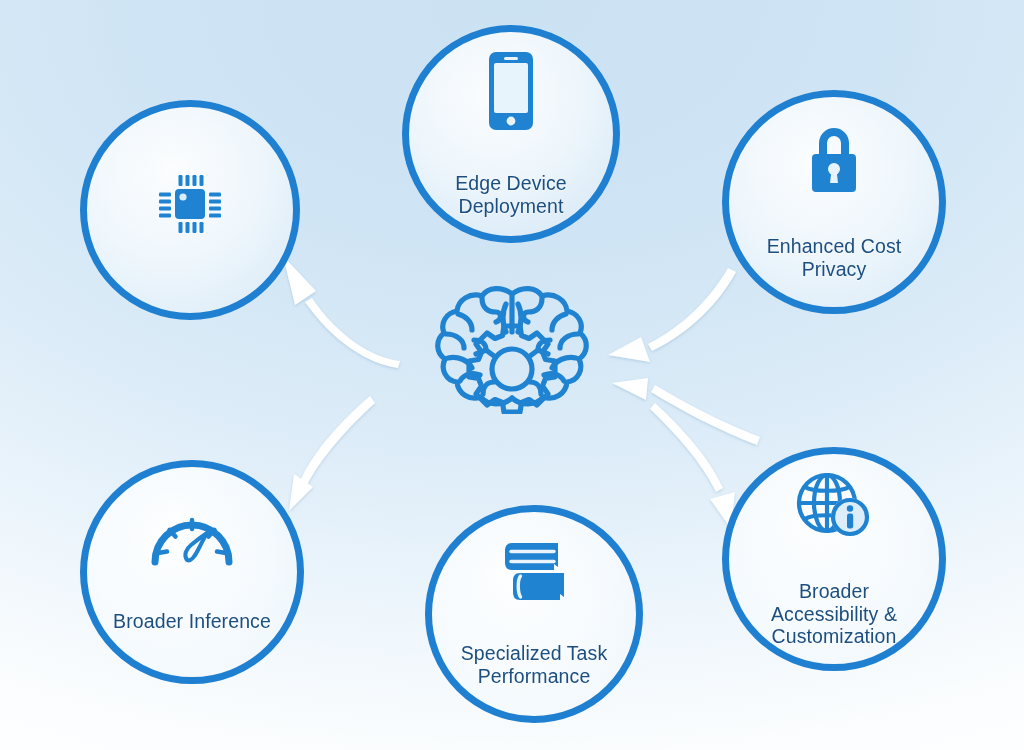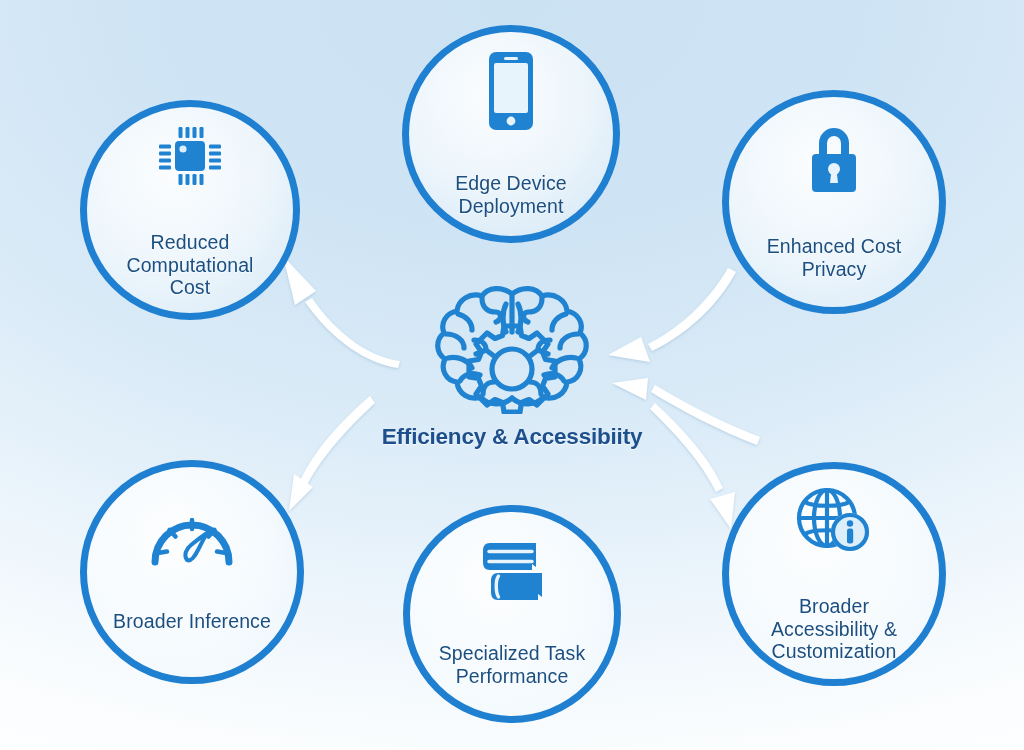--- a/index.html
+++ b/index.html
@@ -61,22 +61,22 @@
     letter-spacing: 0.1px;
     white-space: pre-line;
     text-shadow: 0 1px 1px rgba(255,255,255,0.75);
   }
 
   
   #node-reduced-cost      { left: 80px;  top: 100px; width: 220px; height: 220px; }
   #node-edge-device       { left: 402px; top: 25px;  width: 218px; height: 218px; }
   #node-data-privacy      { left: 722px; top: 90px;  width: 224px; height: 224px; }
   #node-faster-inference  { left: 80px;  top: 460px; width: 224px; height: 224px; }
-  #node-task-performance  { left: 403px; top: 505px; width: 218px; height: 218px; }
-  #node-accessibility     { left: 722px; top: 462px; width: 224px; height: 224px; }
+  #node-task-performance  { left: 425px; top: 505px; width: 218px; height: 218px; }
+  #node-accessibility     { left: 722px; top: 447px; width: 224px; height: 224px; }
 
   #node-reduced-cost     .node-icon { margin-bottom: 10px; }
   #node-edge-device      .node-icon { margin-bottom: 12px; }
   #node-data-privacy     .node-icon { margin-bottom: 12px; }
   #node-faster-inference .node-icon { margin-bottom: 14px; }
   #node-task-performance .node-icon { margin-bottom: 12px; }
   #node-accessibility    .node-icon { margin-bottom: 10px; }
 
   
   #center-hub {
@@ -167,23 +167,20 @@
             <rect x="6" y="30.5" width="12" height="4" rx="1.2"></rect>
             <rect x="6" y="37.5" width="12" height="4" rx="1.2"></rect>
             <rect x="6" y="44.5" width="12" height="4" rx="1.2"></rect>
             <rect x="56" y="23.5" width="12" height="4" rx="1.2"></rect>
             <rect x="56" y="30.5" width="12" height="4" rx="1.2"></rect>
             <rect x="56" y="37.5" width="12" height="4" rx="1.2"></rect>
             <rect x="56" y="44.5" width="12" height="4" rx="1.2"></rect>
           </g>
         </svg>
       </span>
-      <div class="node-label">Reduced
-Computational
-Cost</div>
     </div>
 
     <div class="node" id="node-edge-device">
       <div class="node-ring"></div>
       <span class="node-icon">
         <svg width="52" height="82" viewBox="0 0 52 82">
           <rect x="4" y="2" width="44" height="78" rx="7" fill="#1f83d1"></rect>
           <rect x="9" y="13" width="34" height="50" rx="2" fill="#e8f4fc"></rect>
           <rect x="19" y="7" width="14" height="3" rx="1.5" fill="#e8f4fc"></rect>
           <circle cx="26" cy="71" r="4.4" fill="#e8f4fc"></circle>
@@ -323,17 +320,16 @@
             <path d="M 74,44 L 90,44 L 91.5,53.5 L 99,56.5 L 107,51 L 118,62
                      L 112.5,70 L 115.5,77.5 L 125,79 L 125,95 L 115.5,96.5
                      L 112.5,104 L 118,112 L 107,123 L 99,117.5 L 91.5,120.5
                      L 90,130 L 74,130 L 72.5,120.5 L 65,117.5 L 57,123 L 46,112
                      L 51.5,104 L 48.5,96.5 L 39,95 L 39,79 L 48.5,77.5
                      L 51.5,70 L 46,62 L 57,51 L 65,56.5 L 72.5,53.5 Z"></path>
             <circle cx="82" cy="87" r="20"></circle>
           </g>
         </svg>
       </span>
-      <div id="center-title">Efficiency &amp; Accessibiity</div>
     </div>
 
   </div>
 </div>
 
 </body></html>

